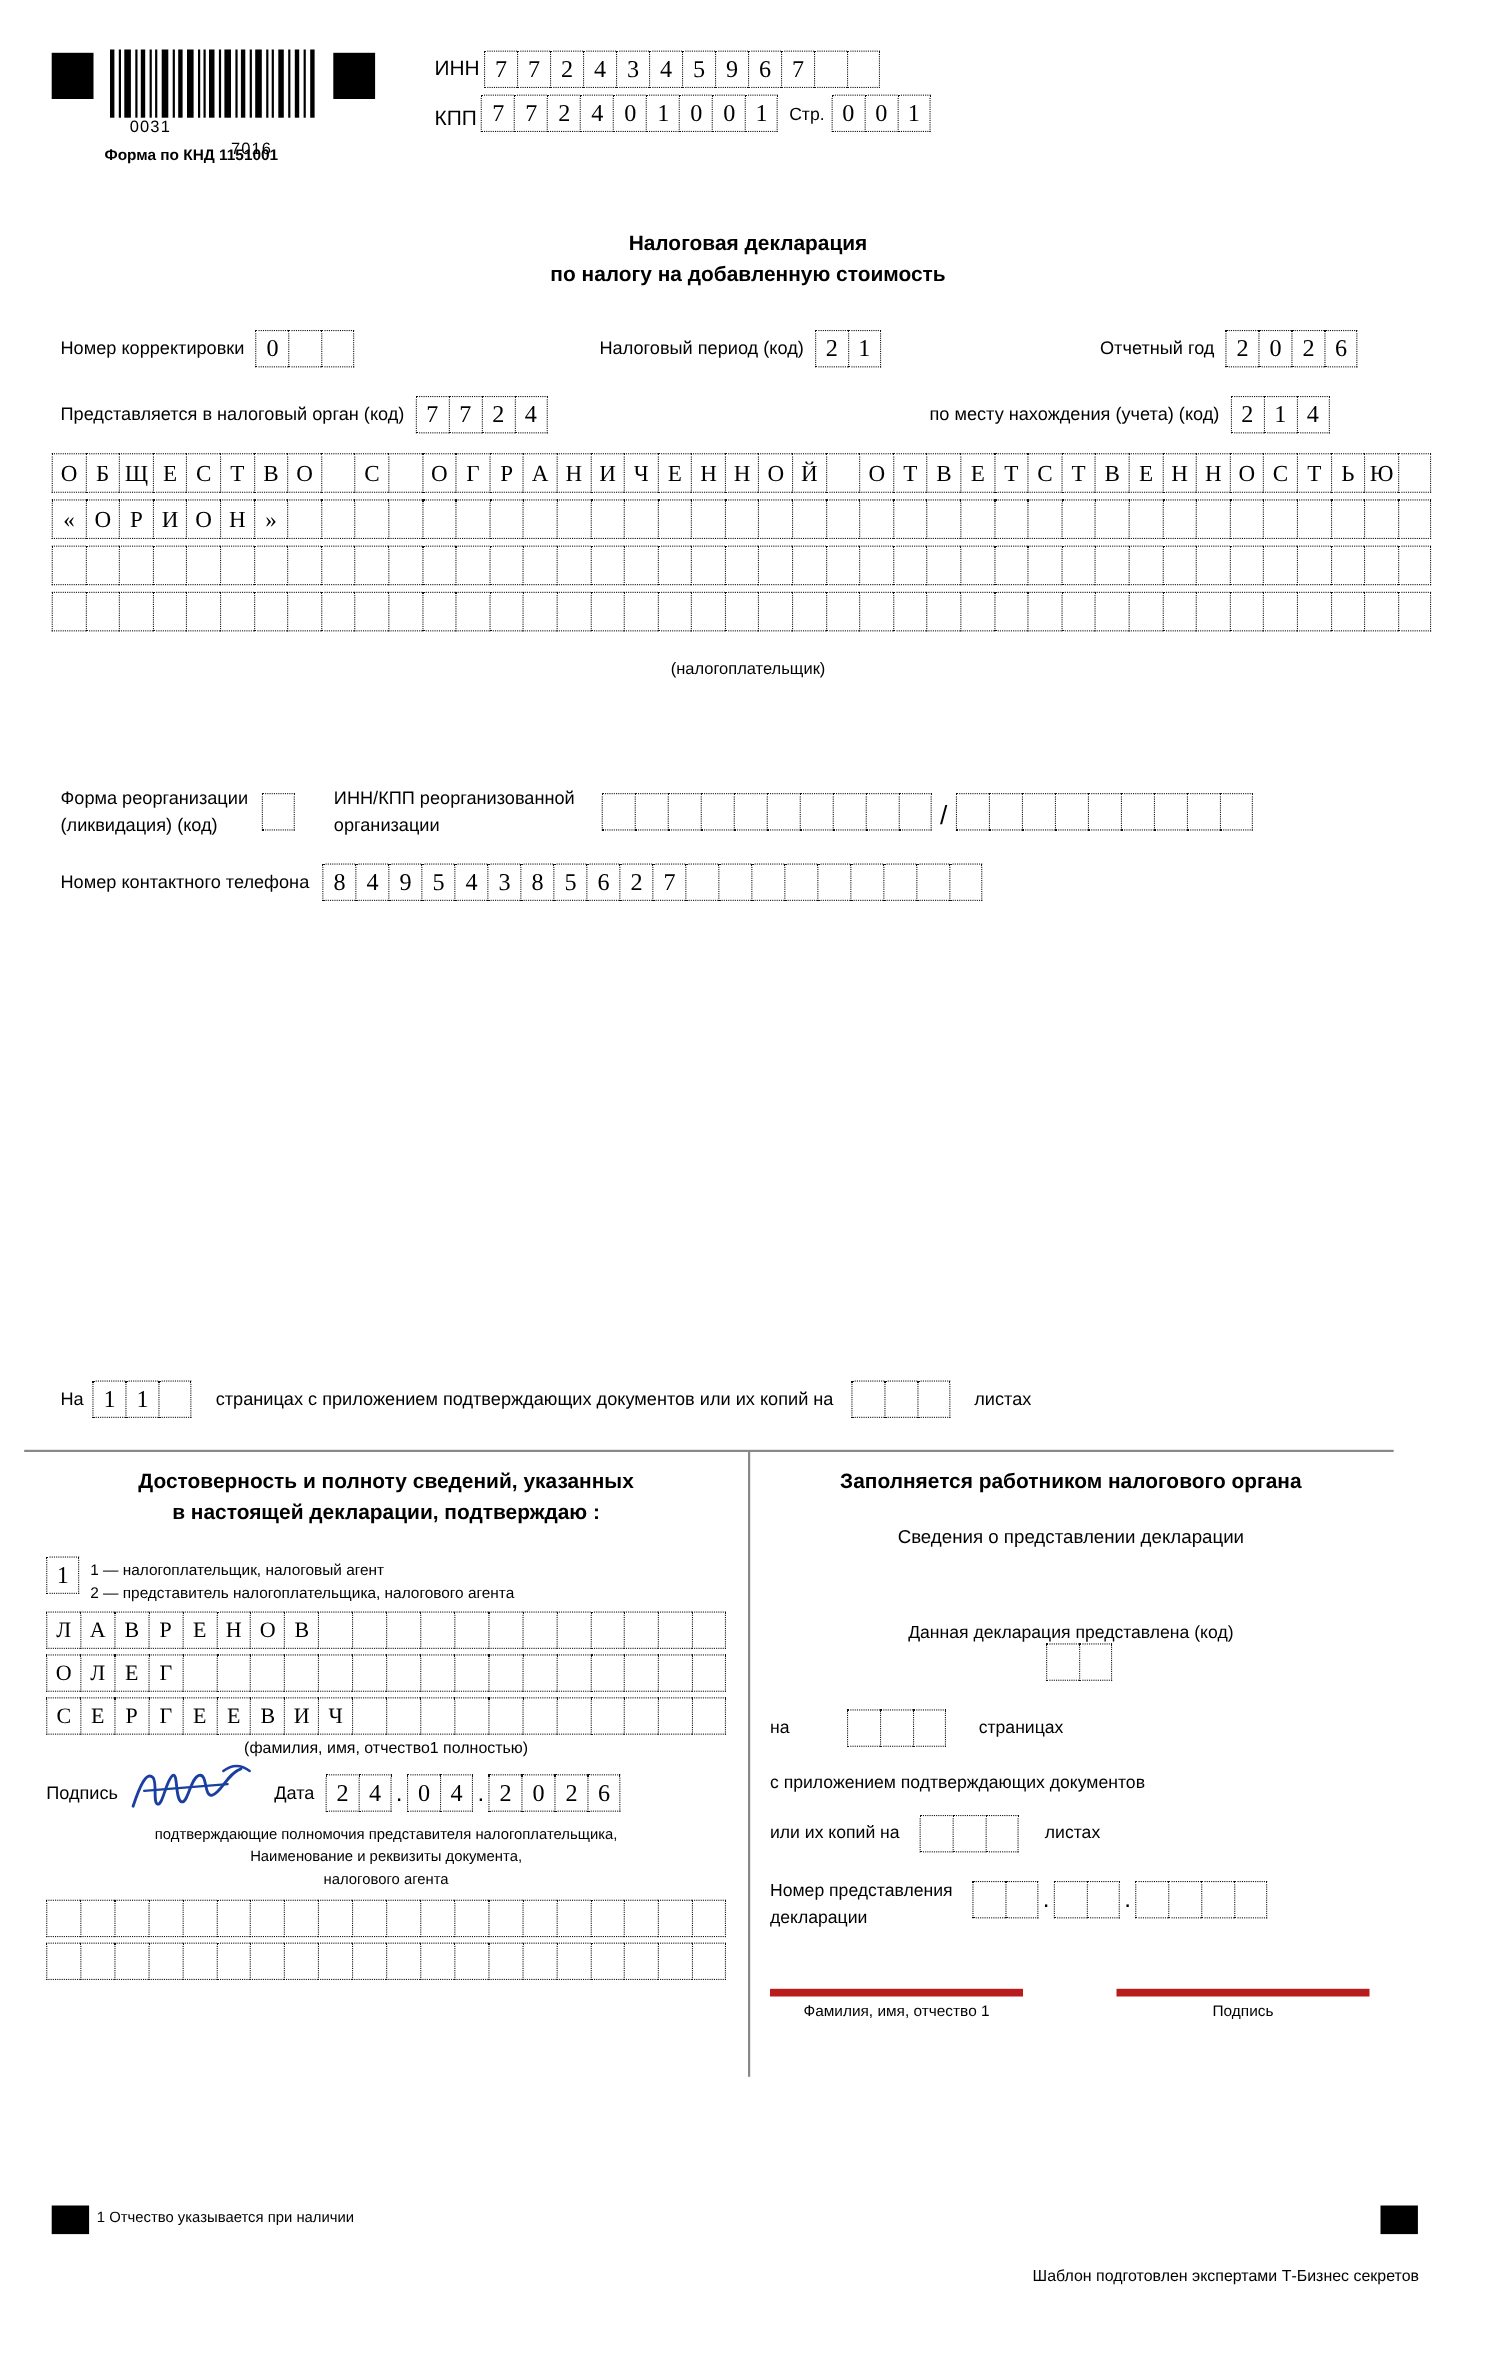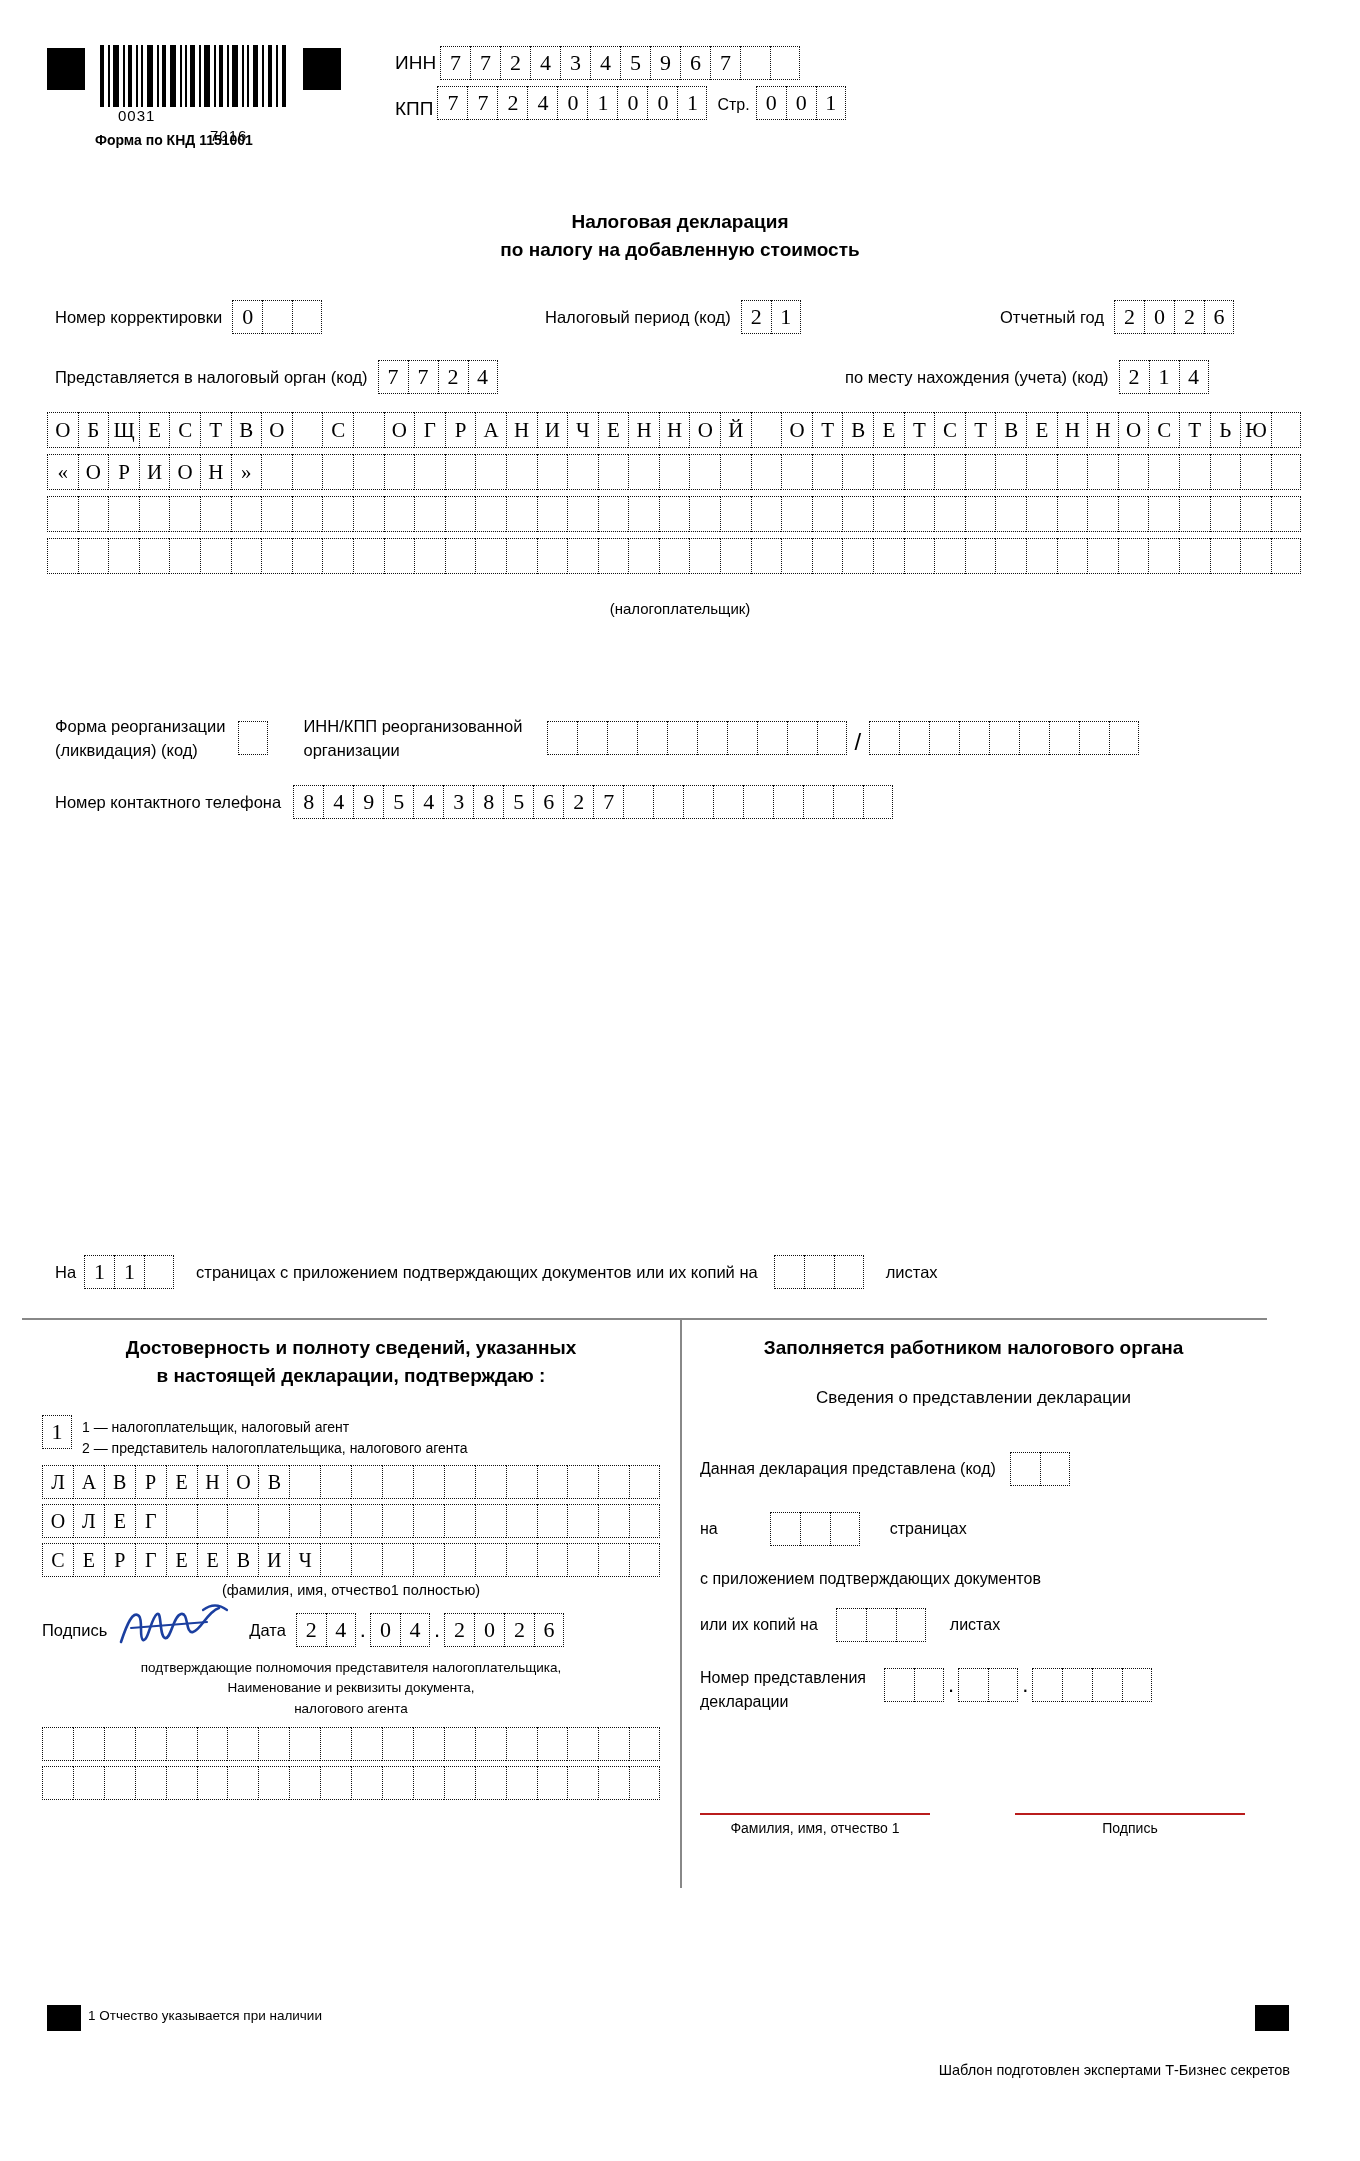--- a/index.html
+++ b/index.html
@@ -99,21 +99,21 @@
   .fiocap { text-align:center; font-size:14.5px; margin-top:2px; }
   .signrow { display:flex; align-items:center; margin-top:14px; }
   .signline { width:120px; height:36px; position:relative; margin:0 8px; }
   .doccap { text-align:center; font-size:13.5px; line-height:1.5; margin-top:10px; }
   .docgrid { margin-top:8px; }
 
   .rrow { display:flex; align-items:center; margin-top:26px; }
   .rlbl { font-size:16px; }
   .rline { position:absolute; bottom:52px; left:18px; width:545px;
            display:flex; justify-content:space-between; }
-  .rline .seg { width:230px; border-top:2px solid #b91c1c; text-align:center;
+  .rline .seg { width:230px; border-top:7px solid #b91c1c; text-align:center;
                 font-size:14px; padding-top:5px; }
 
   
   .foot-l { position:absolute; left:47px; top:2005px; width:34px; height:26px; background:#000; }
   .foot-r { position:absolute; left:1255px; top:2005px; width:34px; height:26px; background:#000; }
   .footnote { position:absolute; left:88px; top:2008px; font-size:13.5px; }
   .credit { position:absolute; right:70px; top:2062px; font-size:14.5px; }
 
   .sig-svg { position:absolute; left:0; top:-14px; }
 </style>
@@ -676,21 +676,21 @@
             <div class="fcell"></div>
             <div class="fcell"></div>
           </div>
       </div>
     </div>
 
     <div class="panelR">
       <div class="ptitle">Заполняется работником налогового органа</div>
       <div class="psub">Сведения о представлении декларации</div>
 
-      <div class="rrow" style="margin-top:44px;">
+      <div class="rrow" style="margin-top:68px;flex-direction:column;">
         <span class="rlbl">Данная декларация представлена (код)</span>
         <div class="cells" style="margin-left:14px;">
           <div class="cell"></div>
           <div class="cell"></div>
         </div>
       </div>
 
       <div class="rrow">
         <span class="rlbl">на</span>
         <div class="cells" style="margin-left:52px;">

